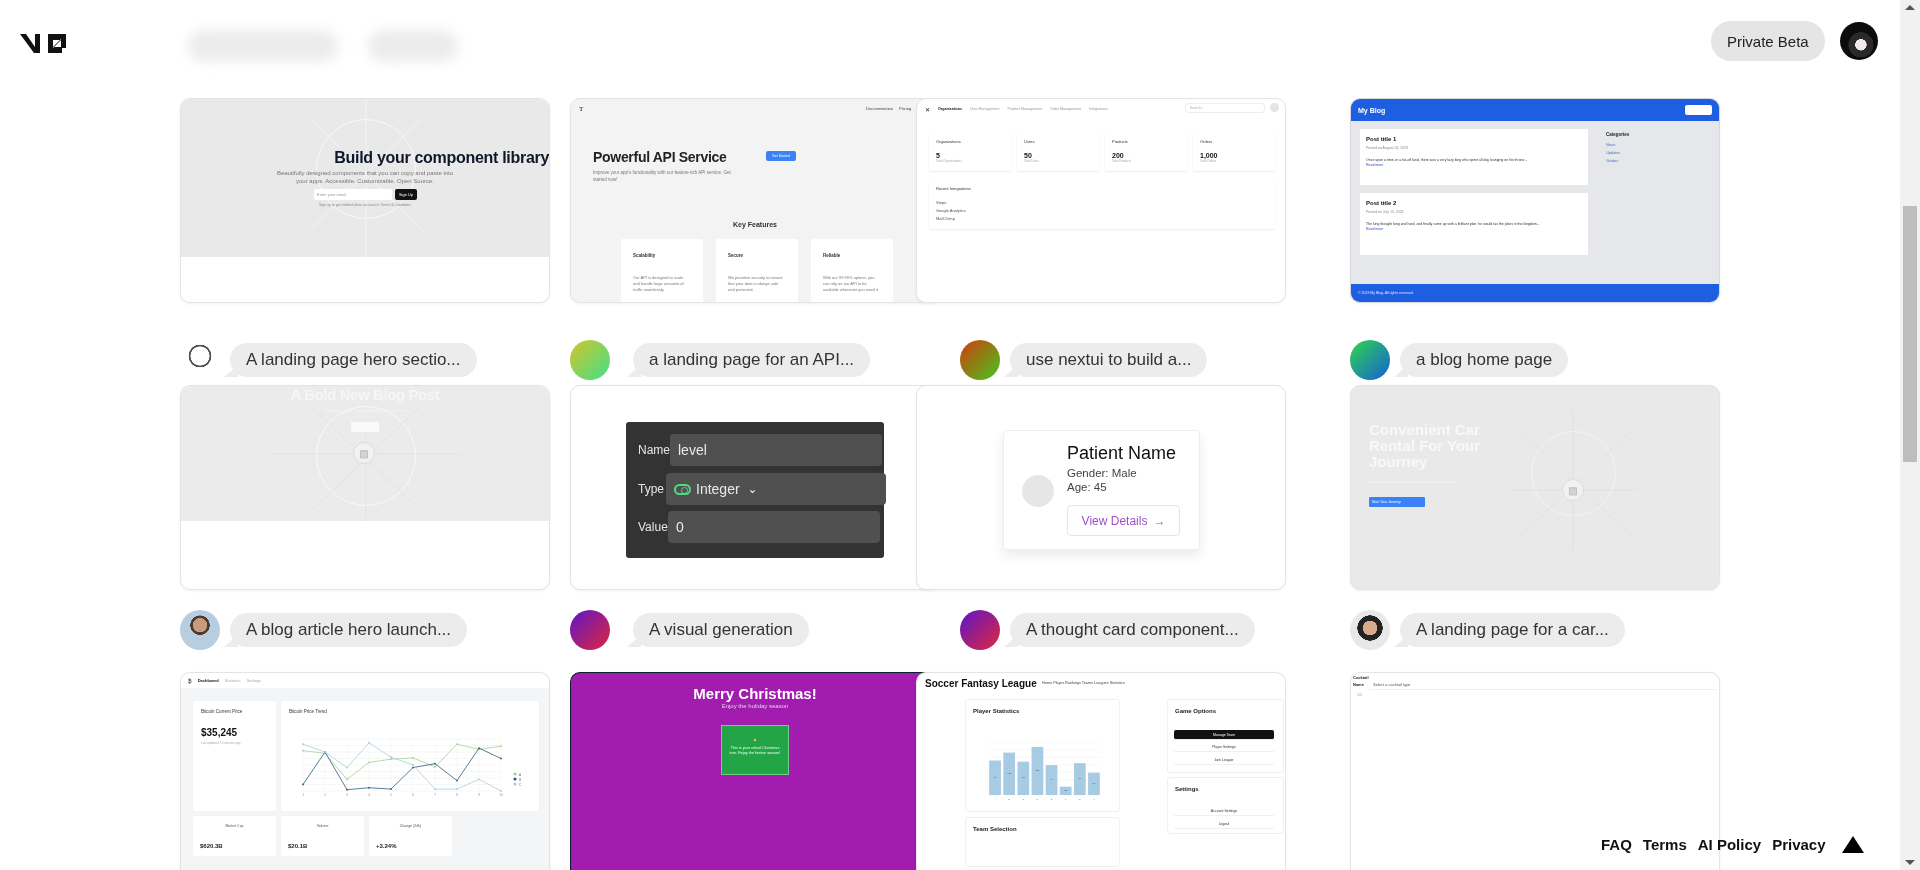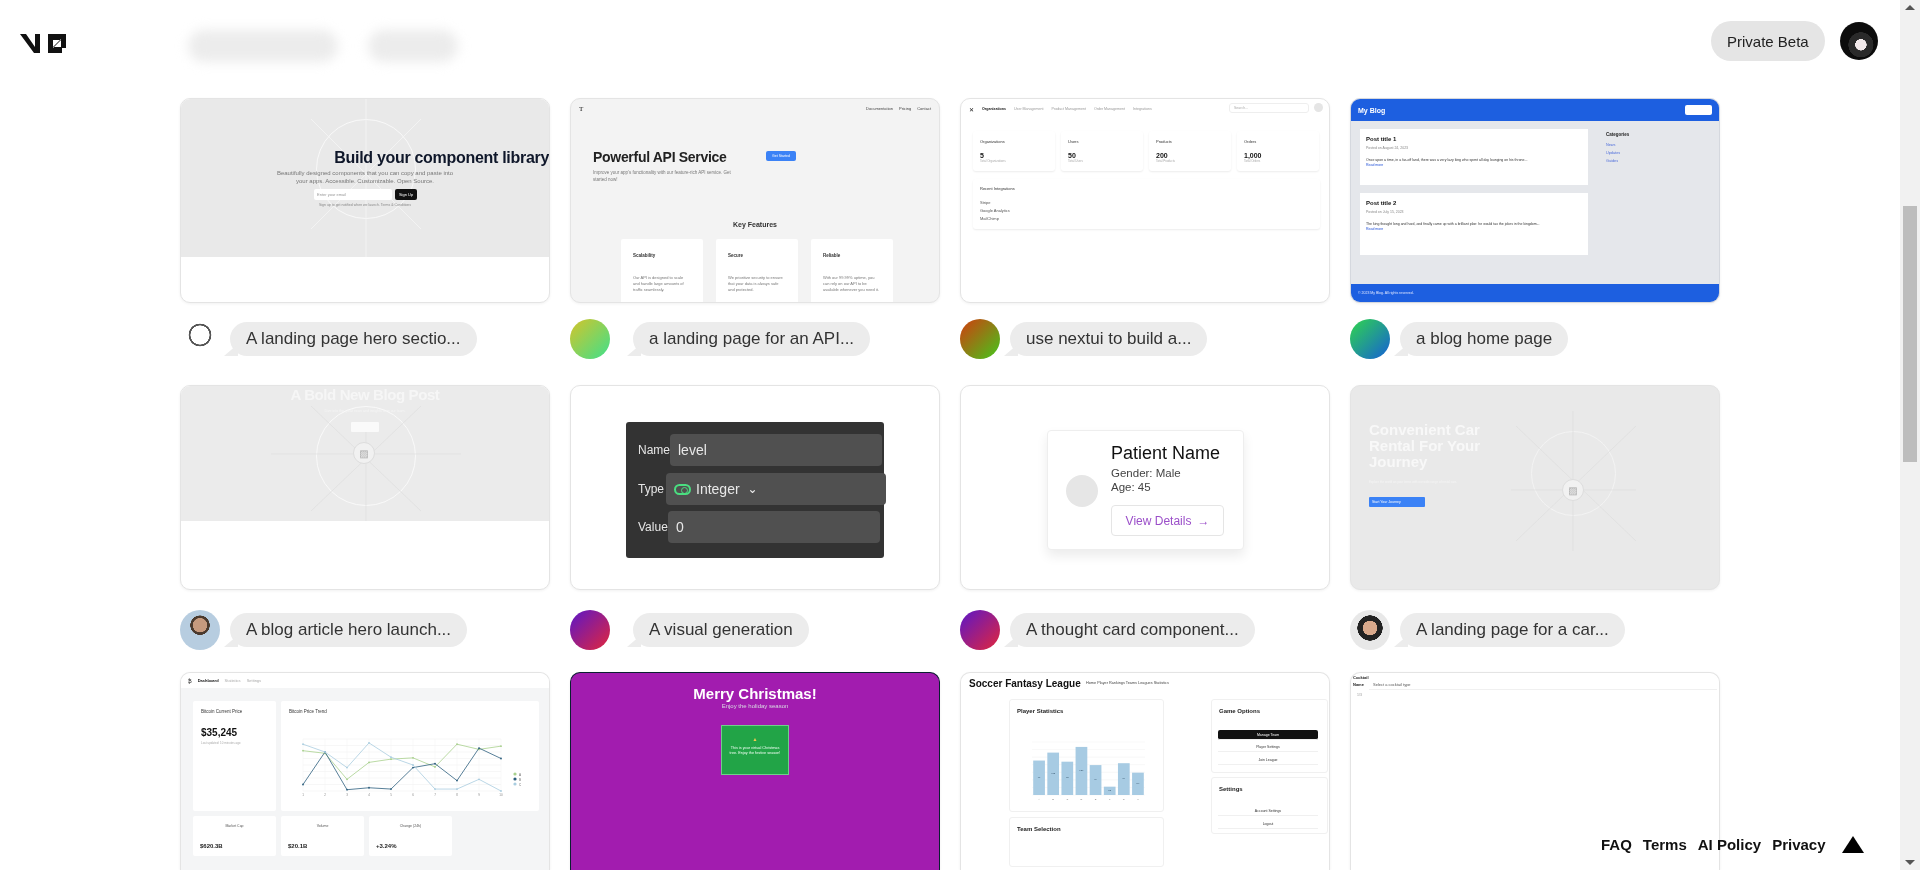--- a/index.html
+++ b/index.html
@@ -7,28 +7,28 @@
   .page { position: relative; width: 1920px; height: 870px; overflow: hidden; }
 
   
   .logo { position: absolute; left: 20px; top: 28px; width: 52px; height: 28px; }
   .blur-nav { position: absolute; top: 30px; height: 32px; border-radius: 16px; background: #ececec; filter: blur(6px); }
   .beta-btn { position: absolute; left: 1711px; top: 21px; height: 40px; padding: 0 16px; border-radius: 20px; background: #e5e5e5; border: none; font-family: "Liberation Sans", sans-serif; font-size: 15px; color: #222; display: flex; align-items: center; }
   .user-avatar { position: absolute; left: 1840px; top: 22px; width: 38px; height: 38px; border-radius: 50%; background: radial-gradient(circle at 55% 60%, #f2e9ea 0 18%, #2a2a2a 19% 40%, #0c0c0c 41%); }
 
   
   .card { position: absolute; width: 370px; height: 205px; border-radius: 10px; border: 1px solid #e4e4e4; overflow: hidden; background: #fff; box-shadow: 0 1px 3px rgba(0,0,0,0.06); }
-  .card-x1 { left: 180px; } .card-x2 { left: 570px; } .card-x3 { left: 960px; padding-left: 24px; } .card-x4 { left: 1350px; }
+  .card-x1 { left: 180px; } .card-x2 { left: 570px; } .card-x3 { left: 916px; padding-left: 24px; } .card-x4 { left: 1350px; }
   .row1 { top: 98px; } .row2 { top: 385px; } .row3 { top: 672px; height: 198px; border-bottom: none; border-radius: 10px 10px 0 0; }
 
   .prompt { position: absolute; height: 34px; display: flex; align-items: center; }
   .prompt .av { width: 40px; height: 40px; border-radius: 50%; flex: none; }
   .prompt .bubble { position: relative; margin-left: 10px; height: 34px; padding: 0 16px; border-radius: 17px; background: #ececec; font-size: 17px; color: #333; display: flex; align-items: center; white-space: nowrap; }
   .prompt .bubble::before { content: ""; position: absolute; left: -6px; bottom: 0; width: 14px; height: 12px; background: #ececec; clip-path: polygon(100% 0, 100% 100%, 0 100%); }
-  .p-row1 { top: 322px; align-items: center; } .p-row2 { top: 613px; }
+  .p-row1 { top: 343px; align-items: center; } .p-row2 { top: 613px; }
   .p-x1 { left: 180px; } .p-x2 { left: 570px; gap: 13px; } .p-x3 { left: 960px; } .p-x4 { left: 1350px; }
 
   
   .c1-top { position: absolute; left: 0; top: 0; width: 100%; height: 158px; background: #e9e9e9; overflow: hidden; }
   .sunburst { position: absolute; border-radius: 50%; border: 1px solid rgba(255,255,255,0.7); }
   .c1-title { position: absolute; width: 100%; top: 50px; text-align: right; font-weight: bold; font-size: 16px; letter-spacing: -0.3px; color: #0f172a; }
   .c1-sub { position: absolute; width: 100%; top: 70px; text-align: center; font-size: 6px; color: #777; line-height: 8px; padding: 0 90px; }
   .c1-input { position: absolute; left: 133px; top: 90px; width: 78px; height: 11px; background: #fff; border-radius: 2px; font-size: 4px; color: #999; padding-left: 3px; line-height: 11px; }
   .c1-btn { position: absolute; left: 214px; top: 90px; width: 22px; height: 11px; background: #111; border-radius: 2px; font-size: 4px; color: #fff; text-align: center; line-height: 11px; }
   .c1-note { position: absolute; width: 100%; top: 104px; text-align: center; font-size: 3.5px; color: #888; }

